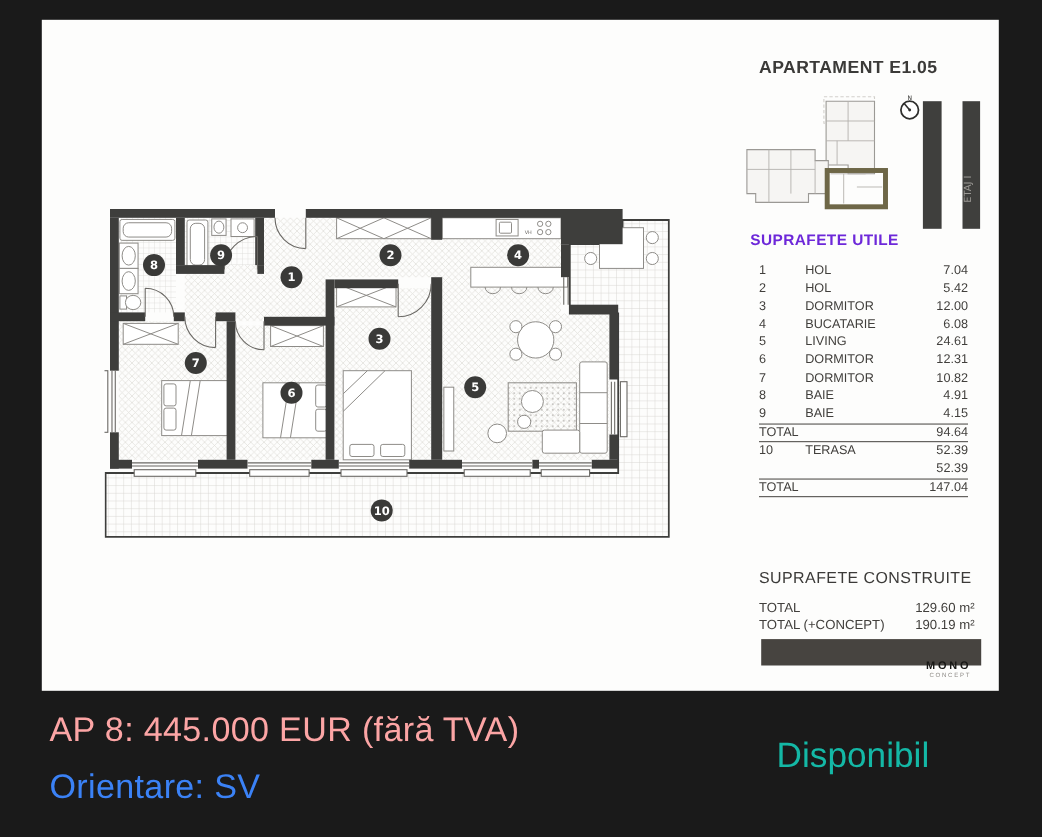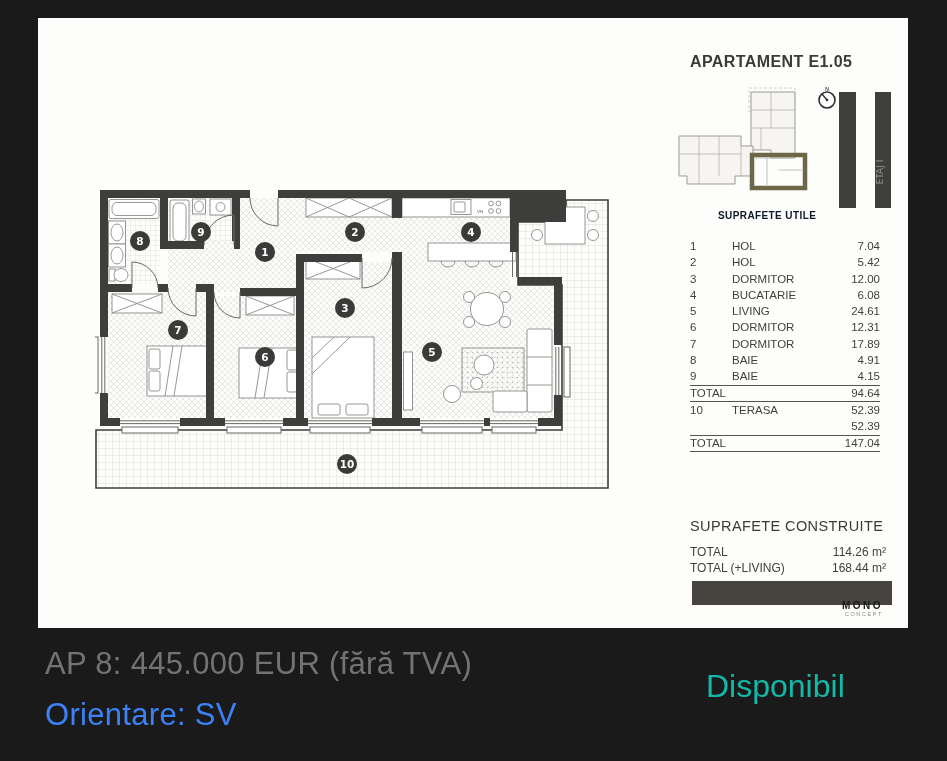--- a/index.html
+++ b/index.html
@@ -2,38 +2,38 @@
 <html><head>
 <meta charset="utf-8">
 <style>
   html,body{margin:0;padding:0;background:#1a1a1a;}
   body{width:947px;height:761px;position:relative;overflow:hidden;
        font-family:"Liberation Sans",sans-serif;}
   .panel{position:absolute;left:38px;top:18px;width:870px;height:610px;background:#fdfdfc;}
   .abs{position:absolute;}
   
   .apt-title{left:652px;top:35px;font-size:16px;font-weight:600;color:#3b3a38;letter-spacing:.4px;}
-  .su-heading{left:680px;top:192px;font-size:10px;font-weight:600;color:#0f172a;letter-spacing:.4px;}
+  .su-heading{left:644px;top:192px;font-size:14px;font-weight:600;color:#6d28d9;letter-spacing:.4px;}
   .sc-heading{left:652px;top:500px;font-size:14.5px;font-weight:400;color:#3b3a38;letter-spacing:.4px;}
   .su-table{left:652px;top:220px;width:190px;font-size:11.5px;color:#413f3c;}
   .su-row{display:flex;height:16.3px;line-height:16.3px;}
   .su-nr{width:42px;}
   .su-name{flex:1;}
   .su-val{text-align:left;}
   .rule{border-top:1px solid #55534f;height:0;}
   .total-row{display:flex;height:15.5px;line-height:15.5px;}
   .sc-table{left:652px;top:527px;width:196px;font-size:12px;color:#413f3c;}
   .sc-row{display:flex;height:15.5px;line-height:15.5px;}
   .sc-label{flex:1;}
   .logo-bar{left:654px;top:563px;width:200px;height:24px;background:#474440;
             display:flex;flex-direction:column;align-items:flex-end;justify-content:center;padding-right:9px;box-sizing:border-box;}
   .logo-word{font-size:10px;font-weight:bold;color:#181816;letter-spacing:2.5px;line-height:10px;margin-top:32px;}
   .logo-sub{font-size:5.5px;color:#8d8a85;letter-spacing:1.6px;line-height:7px;}
   
-  .price{left:45px;top:646px;font-size:31px;color:#737373;letter-spacing:.3px;}
+  .price{left:45px;top:646px;font-size:31px;color:#fca5a5;letter-spacing:.3px;}
   .orient{left:45px;top:697px;font-size:31px;color:#3b82f6;letter-spacing:.3px;}
   .avail{left:706px;top:668px;font-size:32px;color:#14b8a6;}
   svg text{font-family:"DejaVu Sans","Liberation Sans",sans-serif;}
 </style>
 </head>
 <body>
 
 <div class="panel">
 
   <svg class="abs" style="left:57px;top:167px;" width="520" height="310" viewBox="95 185 520 310">
@@ -293,21 +293,21 @@
           <span class="su-val">24.61</span>
         </div>
         <div class="su-row">
           <span class="su-nr">6</span>
           <span class="su-name">DORMITOR</span>
           <span class="su-val">12.31</span>
         </div>
         <div class="su-row">
           <span class="su-nr">7</span>
           <span class="su-name">DORMITOR</span>
-          <span class="su-val">17.89</span>
+          <span class="su-val">10.82</span>
         </div>
         <div class="su-row">
           <span class="su-nr">8</span>
           <span class="su-name">BAIE</span>
           <span class="su-val">4.91</span>
         </div>
         <div class="su-row">
           <span class="su-nr">9</span>
           <span class="su-name">BAIE</span>
           <span class="su-val">4.15</span>
@@ -335,25 +335,25 @@
       <span class="su-val">147.04</span>
     </div>
     <div class="rule"></div>
   </div>
 
   <div class="abs sc-heading">SUPRAFETE CONSTRUITE</div>
 
   <div class="abs sc-table">
     <div class="sc-row">
       <span class="sc-label">TOTAL</span>
-      <span>114.26 m²</span>
+      <span>129.60 m²</span>
     </div>
     <div class="sc-row">
-      <span class="sc-label">TOTAL (+LIVING)</span>
-      <span>168.44 m²</span>
+      <span class="sc-label">TOTAL (+CONCEPT)</span>
+      <span>190.19 m²</span>
     </div>
   </div>
 
   <div class="abs logo-bar">
     <span class="logo-word">MONO</span>
     <span class="logo-sub">CONCEPT</span>
   </div>
 </div>
 
 <div class="abs price">AP 8: 445.000 EUR (fără TVA)</div>

